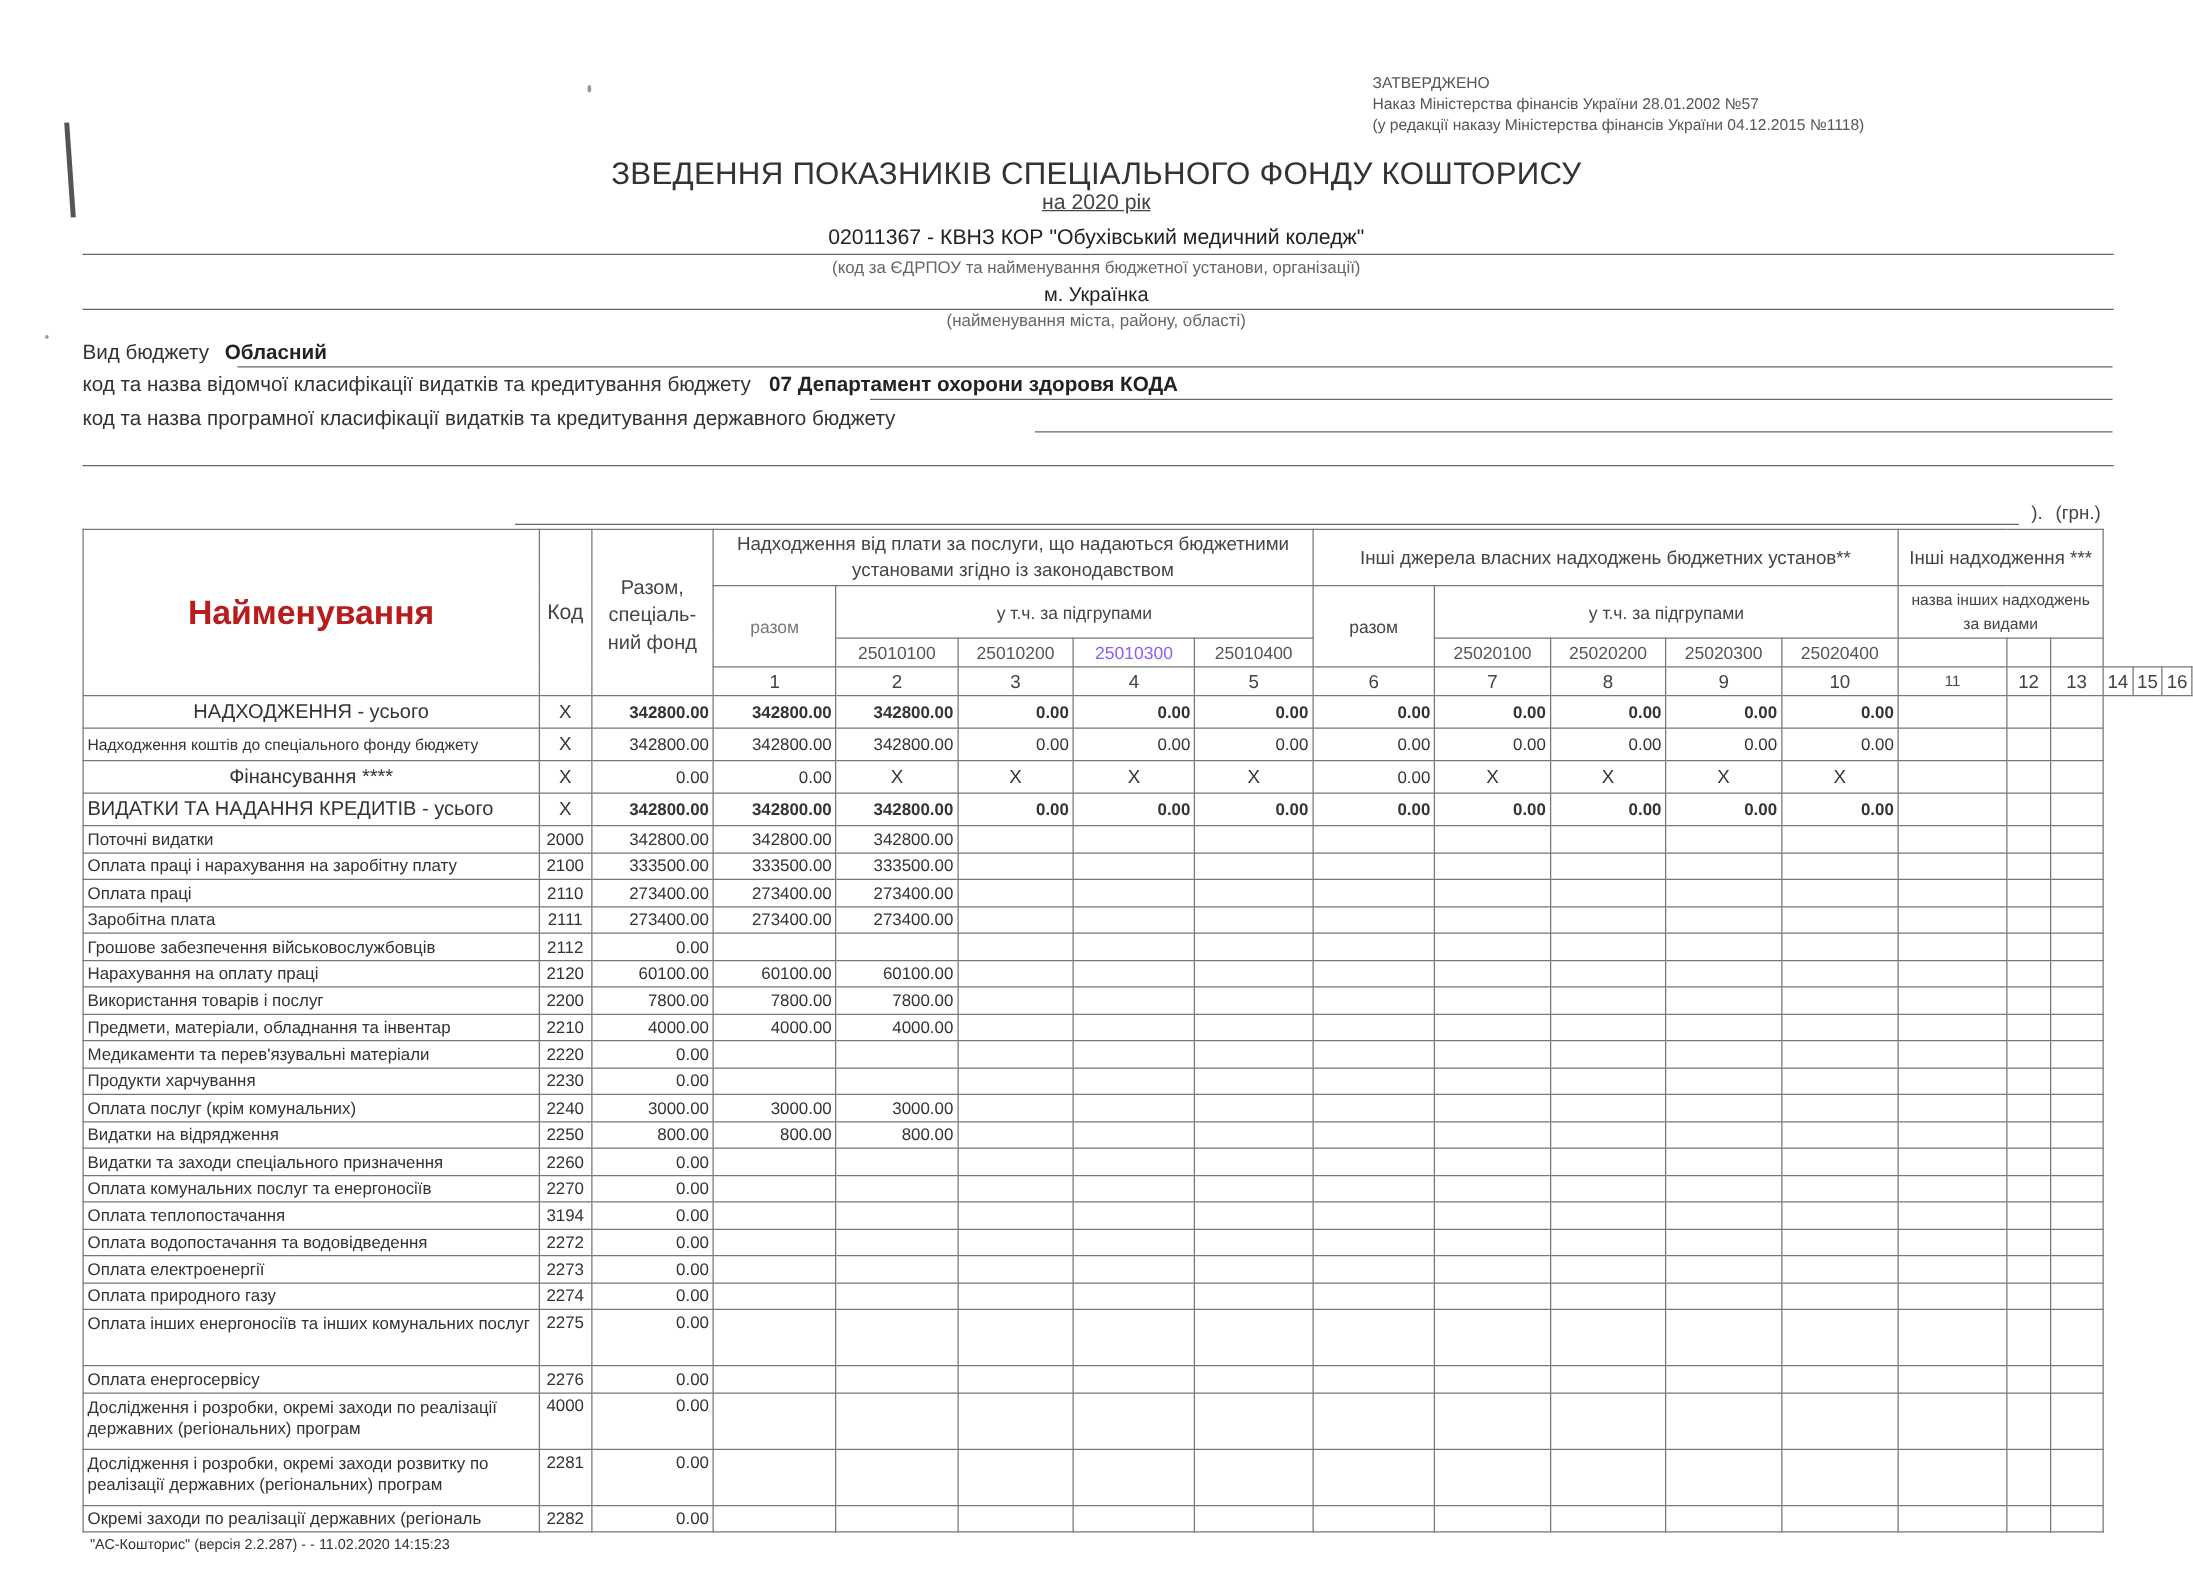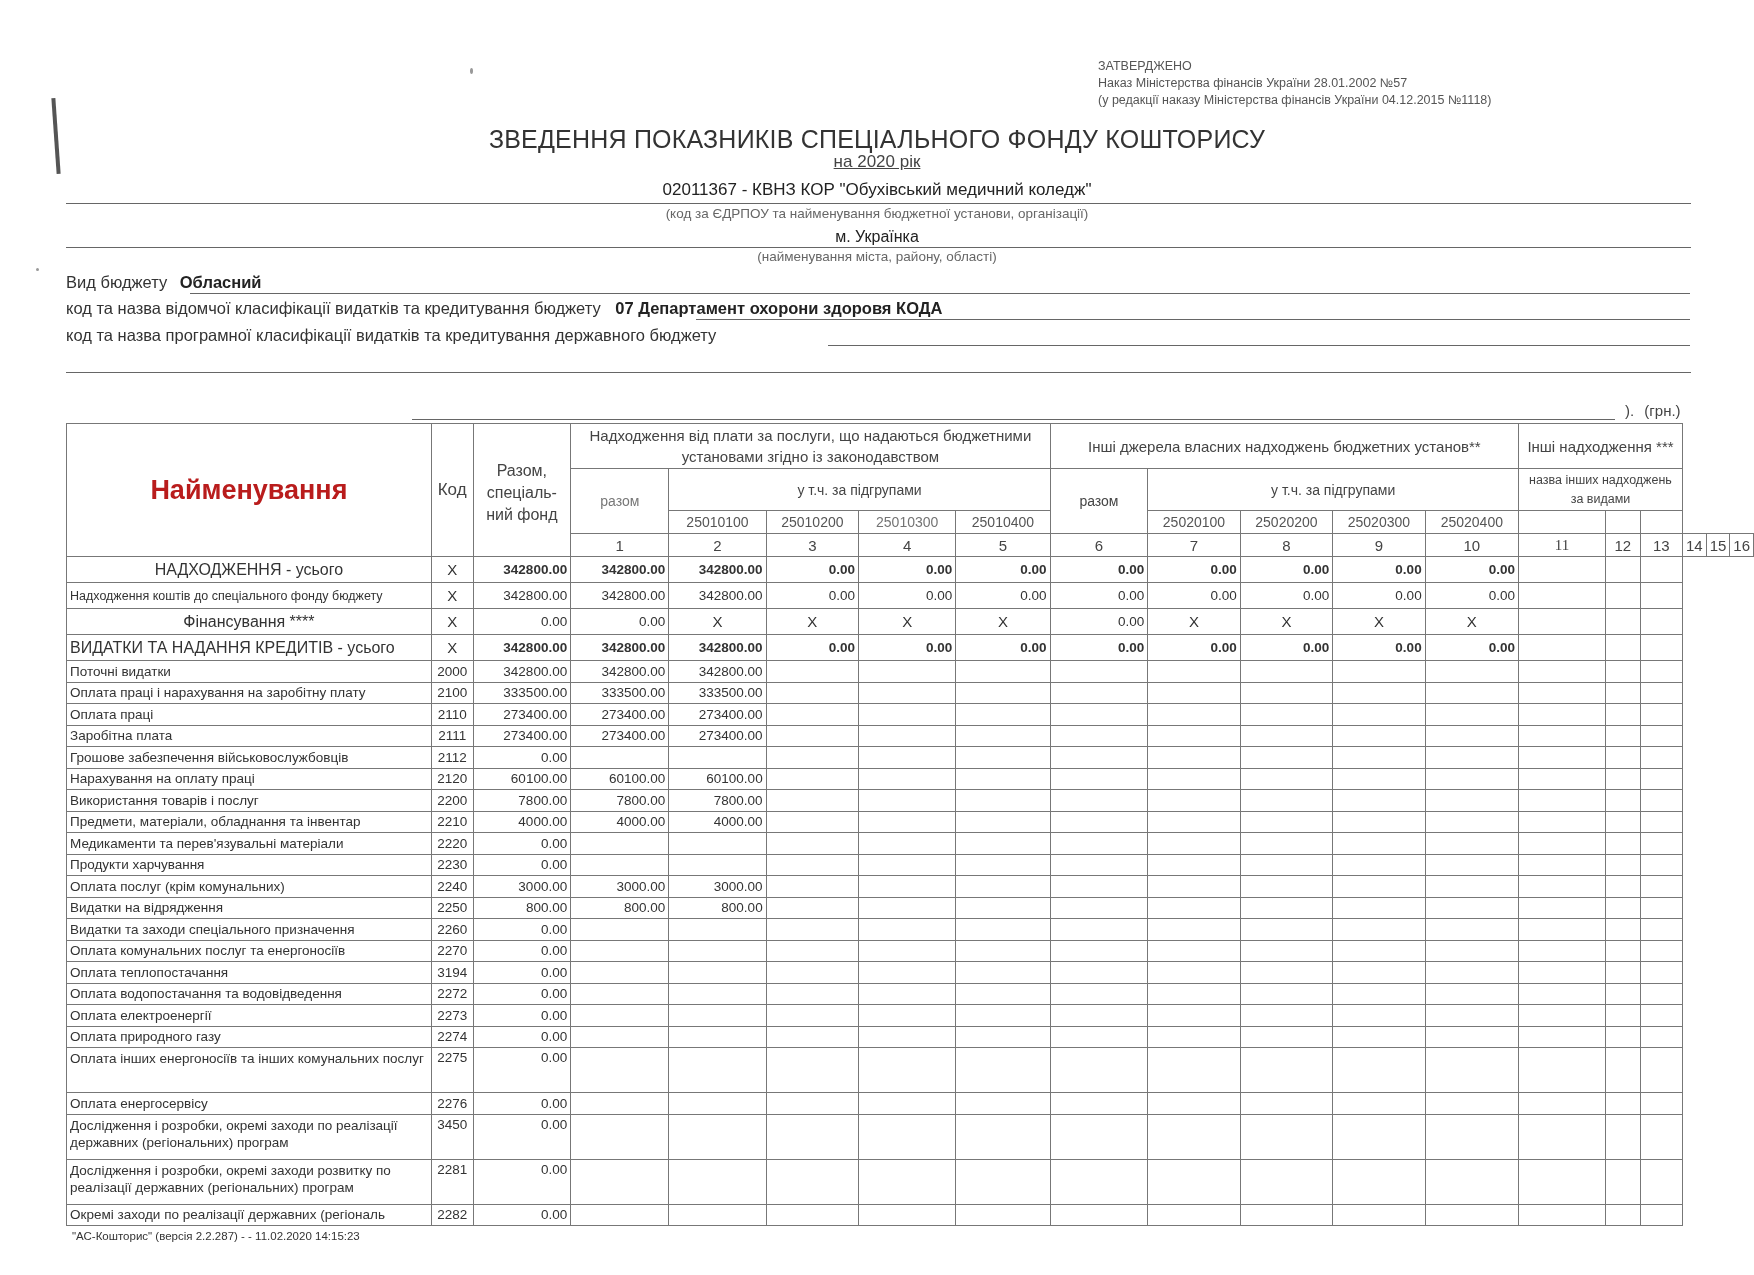--- a/index.html
+++ b/index.html
@@ -117,42 +117,42 @@
     <tr style="height:42px;">
       <td class="hdr" rowspan="2" style="font-size:14px;color:#777;">разом</td>
       <td class="hdr" colspan="4" style="font-size:14px;">у т.ч. за підгрупами</td>
       <td class="hdr" rowspan="2" style="font-size:14px;">разом</td>
       <td class="hdr" colspan="4" style="white-space:normal;font-size:14px;line-height:20px;">у т.ч. за підгрупами</td>
       <td class="hdr" colspan="3" style="white-space:normal;font-size:12.5px;line-height:19px;">назва інших надходжень за видами</td>
     </tr>
     <tr style="height:23px;">
       <td class="hdr" style="font-size:14px;color:#555;">25010100</td>
       <td class="hdr" style="font-size:14px;color:#555;">25010200</td>
-      <td class="hdr" style="font-size:14px;color:#737373;">25010300</td>
+      <td class="hdr" style="font-size:14px;color:#8b5cf6;">25010300</td>
       <td class="hdr" style="font-size:14px;color:#555;">25010400</td>
       <td class="hdr" style="font-size:14px;color:#555;">25020100</td>
       <td class="hdr" style="font-size:14px;color:#555;">25020200</td>
       <td class="hdr" style="font-size:14px;color:#555;">25020300</td>
       <td class="hdr" style="font-size:14px;color:#555;">25020400</td>
       <td></td>
       <td></td>
       <td></td>
     </tr>
     <tr style="height:23px;" id="colnum-row">
         <td class="hdr" style="font-size: 15px;">1</td>
         <td class="hdr" style="font-size: 15px;">2</td>
         <td class="hdr" style="font-size: 15px;">3</td>
         <td class="hdr" style="font-size: 15px;">4</td>
         <td class="hdr" style="font-size: 15px;">5</td>
         <td class="hdr" style="font-size: 15px;">6</td>
         <td class="hdr" style="font-size: 15px;">7</td>
         <td class="hdr" style="font-size: 15px;">8</td>
         <td class="hdr" style="font-size: 15px;">9</td>
         <td class="hdr" style="font-size: 15px;">10</td>
-        <td class="hdr" style="font-size: 15px; font-family: Liberation Serif, serif;">11</td>
+        <td class="hdr" style="font-size: 12px;">11</td>
         <td class="hdr" style="font-size: 15px;">12</td>
         <td class="hdr" style="font-size: 15px;">13</td>
         <td class="hdr" style="font-size: 15px;">14</td>
         <td class="hdr" style="font-size: 15px;">15</td>
         <td class="hdr" style="font-size: 15px;">16</td>
       </tr>
   </thead>
   <tbody id="tbody">
       <tr class="sum">
         <td class="lbl center">НАДХОДЖЕННЯ - усього</td>
@@ -581,21 +581,21 @@
         <td></td>
         <td></td>
         <td></td>
         <td></td>
         <td></td>
         <td></td>
         <td></td>
       </tr>
       <tr class="tall">
         <td class="name">Дослідження і розробки,  окремі заходи по реалізації державних  (регіональних) програм</td>
-        <td class="c">3450</td>
+        <td class="c">4000</td>
         <td class="num">0.00</td>
         <td class="num"></td>
         <td class="num"></td>
         <td></td>
         <td></td>
         <td></td>
         <td></td>
         <td></td>
         <td></td>
         <td></td>

